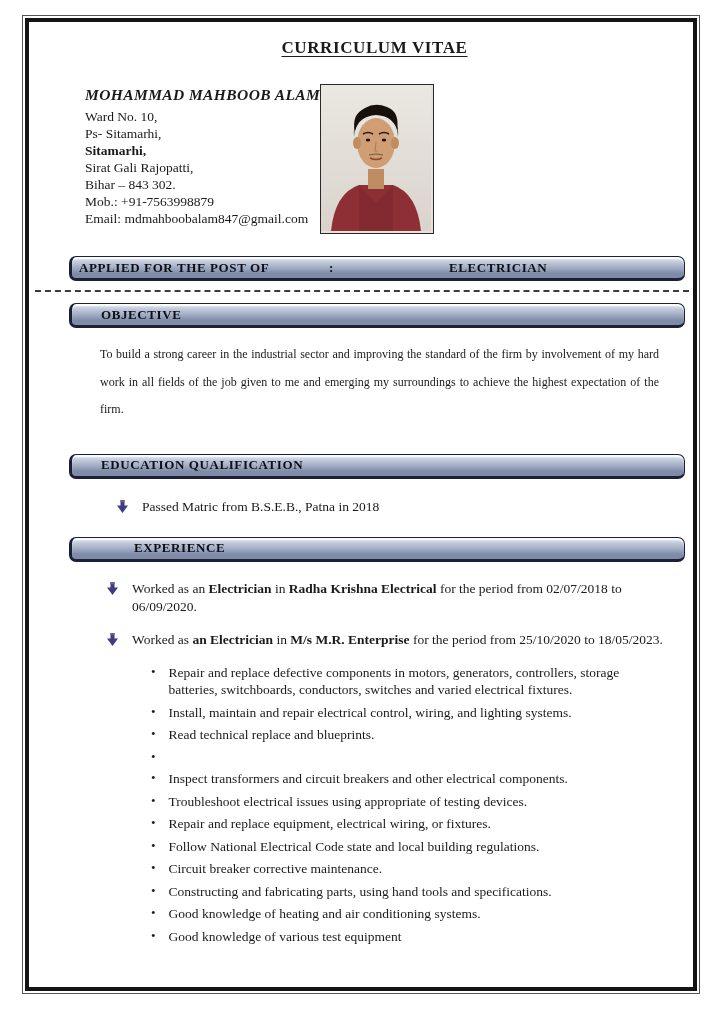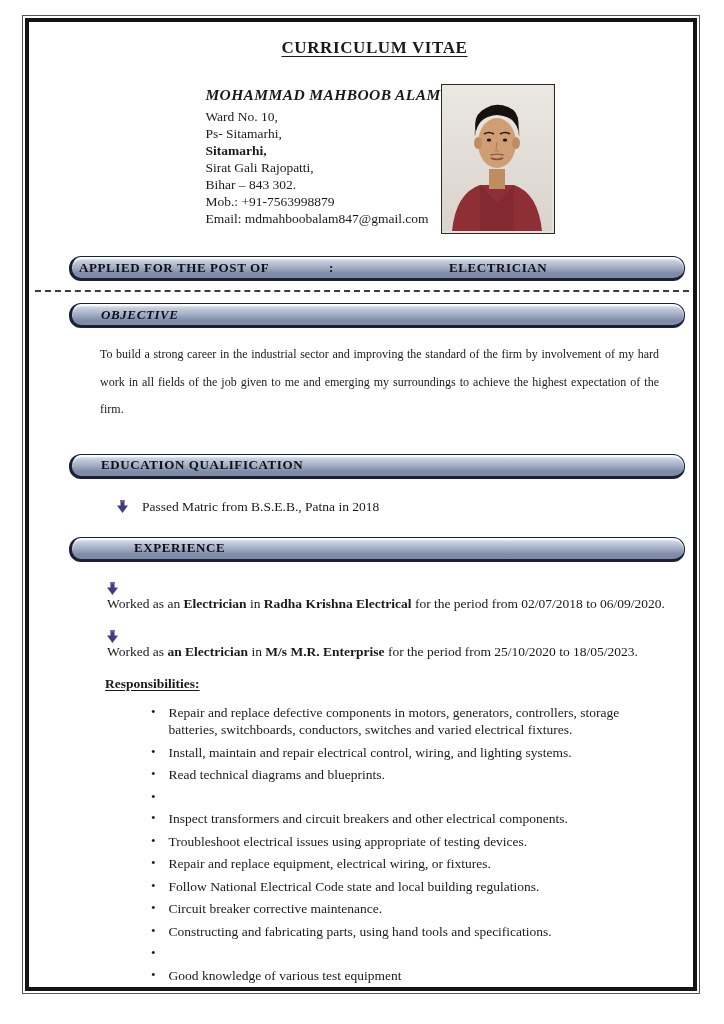--- a/index.html
+++ b/index.html
@@ -26,21 +26,21 @@
     font-weight:700;
     font-size:17px;
     letter-spacing:.6px;
     text-decoration:underline;
     text-underline-offset:3px;
     margin-top:16px;
     padding-left:27px;
   }
   .header-row{
     display:flex;
-    justify-content:center;
+    justify-content:flex-start;
     margin:28px 18px 0 56px;
   }
   .name{
     font-weight:700;
     font-style:italic;
     font-size:15.5px;
     letter-spacing:.4px;
     margin-bottom:4px;
   }
   .addr-line{
@@ -50,21 +50,21 @@
   .photo-frame{
     width:112px;height:148px;
     border:1px solid #2a2a2a;
     background:#e6e1da;
     flex:none;
     margin-top:-2px;
   }
   .banner{
     height:21px;
     margin:0 8px 0 40px;
-    border-radius:12px;
+    border-radius:7px;
     background:linear-gradient(180deg,
       var(--banner_top,#f0f3f8) 0%,
       #c4ccdc 22%,
       #a3aec5 50%,
       var(--banner_bottom,#8violet) 78%,
       var(--banner_bottom,#7f8ca8) 100%);
     border:1px solid var(--banner_border,#1b2036);
     border-bottom-width:3px;
     border-left-width:3px;
     box-shadow:inset 0 2px 1px rgba(255,255,255,.85);
@@ -78,40 +78,40 @@
   .applied-banner{margin-top:22px;}
   .applied-banner .lbl{padding-left:7px; width:250px;}
   .applied-banner .colon{width:12px;}
   .applied-banner .val{margin-left:108px;}
   .section-banner span{padding-left:29px;}
   .dashed{
     border-top:2px dashed #3c3c3c;
     margin:9px 4px 0 6px;
     height:0;
   }
-  .objective-banner{margin-top:11px;font-style:italic;}
+  .objective-banner{margin-top:11px;}
   .objective-text{
     font-size:12px;
     line-height:2.3;
     text-align:justify;
     margin:13px 34px 0 71px;
   }
   .education-banner{margin-top:30px;}
   .arrow-list{margin:19px 30px 0 88px;}
   .arrow-item{
     display:flex;
     align-items:flex-start;
     font-size:13.5px;
     line-height:18px;
     margin-bottom:15px;
   }
   .arrow-icon{flex:none;margin:2px 14px 0 0;width:11px;height:13px;}
   .experience-banner{margin-top:21px;padding-left:33px;}
   .exp-list{margin:18px 28px 0 78px;}
-  .exp-list .arrow-item{margin-bottom:15px;flex-direction:column;}
+  .exp-list .arrow-item{margin-bottom:15px;}
   .resp-heading{
     margin:14px 0 0 76px;
     font-size:13.5px;
     font-weight:700;
     text-decoration:underline;
     text-underline-offset:2px;
   }
   .bullet-list{margin:12px 30px 0 122px;}
   .bullet-item{
     display:flex;
@@ -223,37 +223,36 @@
       <div class="arrow-item">
         <svg class="arrow-icon" viewBox="0 0 11 13" xmlns="http://www.w3.org/2000/svg">
           <rect x="3.5" y="0" width="4" height="6.5" fill="#3d3d85"></rect>
           <path d="M0 5.5 L11 5.5 L5.5 13 Z" fill="#3d3d85"></path>
           <path d="M3.5 0 L7.5 0 L7.5 2.2 L3.5 2.2 Z" fill="#7a5a8c"></path>
         </svg>
         <span><span>Worked as </span><span class="b">an Electrician</span><span> in </span><span class="b">M/s M.R. Enterprise</span><span> for the period from 25/10/2020 to 18/05/2023.</span></span>
       </div>
     </div>
 
-  <div class="resp-heading">Responsibilities:</div>
 
   <div class="bullet-list">
 
       <div class="bullet-item">
         <span class="dot">•</span>
         <span>Repair and replace defective components in motors, generators, controllers, storage batteries, switchboards, conductors, switches and varied electrical fixtures.</span>
       </div>
 
       <div class="bullet-item">
         <span class="dot">•</span>
         <span>Install, maintain and repair electrical control, wiring, and lighting systems.</span>
       </div>
 
       <div class="bullet-item">
         <span class="dot">•</span>
-        <span>Read technical diagrams and blueprints.</span>
+        <span>Read technical replace and blueprints.</span>
       </div>
 
       <div class="bullet-item">
         <span class="dot">•</span>
       </div>
 
       <div class="bullet-item">
         <span class="dot">•</span>
         <span>Inspect transformers and circuit breakers and other electrical components.</span>
       </div>
@@ -278,20 +277,21 @@
         <span>Circuit breaker corrective maintenance.</span>
       </div>
 
       <div class="bullet-item">
         <span class="dot">•</span>
         <span>Constructing and fabricating parts, using hand tools and specifications.</span>
       </div>
 
       <div class="bullet-item">
         <span class="dot">•</span>
+        <span>Good knowledge of heating and air conditioning systems.</span>
       </div>
 
       <div class="bullet-item">
         <span class="dot">•</span>
         <span>Good knowledge of various test equipment</span>
       </div>
     </div>
 
 </div>
 

